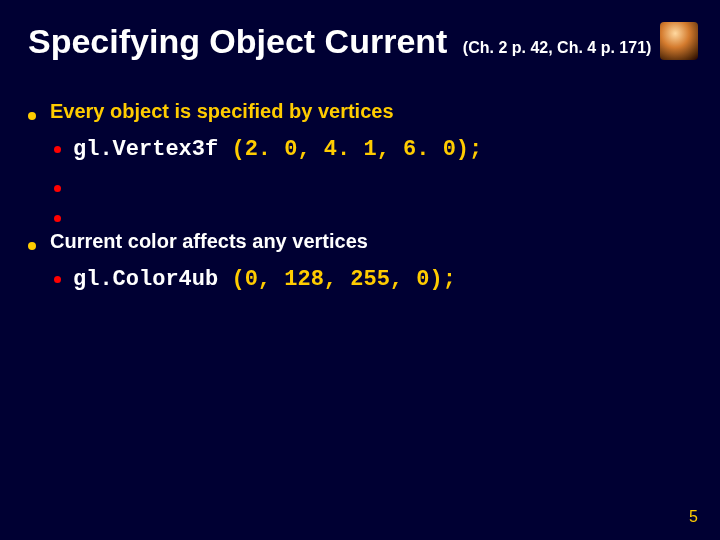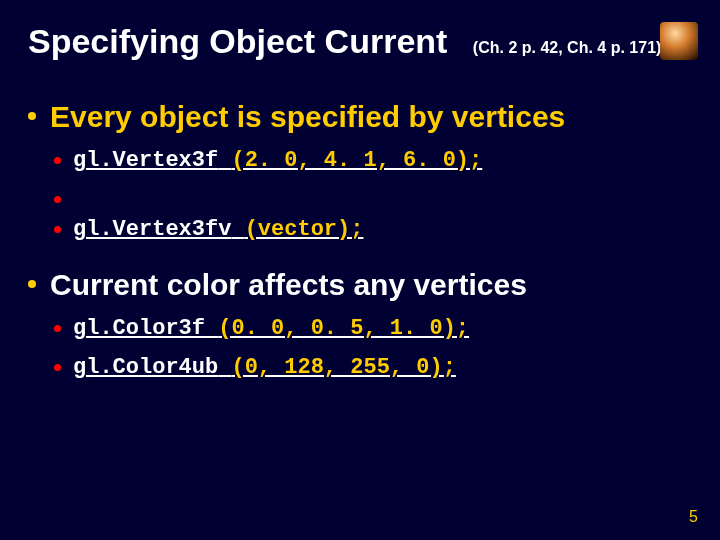--- a/index.html
+++ b/index.html
@@ -25,73 +25,72 @@
     left: 28px;
     top: 22px;
     font-size: 34px;
     font-weight: bold;
     color: #fff;
   }
   .title-sub {
     font-size: 16px;
     font-weight: bold;
     vertical-align: baseline;
-    margin-left: 16px;
+    margin-left: 6px;
   }
   .logo {
     position: absolute;
     right: 22px;
     top: 22px;
     width: 38px;
     height: 38px;
     border-radius: 4px;
     background: radial-gradient(circle at 40% 30%, #ffd9a0 0%, #d47b2e 40%, #5a2e0b 80%, #200000 100%);
   }
   .content {
     position: absolute;
     left: 28px;
     top: 100px;
     width: 660px;
   }
   .gold { color: #ffcc00; }
   .bullet-l1 {
     display: flex;
     align-items: flex-start;
-    font-size: 30px;
+    font-size: 20px;
     font-weight: bold;
     margin-top: 0;
   }
   .bullet-l1 .dot {
     width: 8px;
     height: 8px;
     border-radius: 50%;
     margin-top: 12px;
     margin-right: 14px;
     flex-shrink: 0;
   }
   .bullet-l2 {
     display: flex;
     align-items: flex-start;
     font-size: 22px;
     font-weight: bold;
     font-family: "Courier New", Courier, monospace;
     margin-left: 26px;
     margin-top: 14px;
-    text-decoration: underline;
   }
   .bullet-l2 .dot {
     width: 7px;
     height: 7px;
     border-radius: 50%;
     background: #ff0000;
     margin-top: 9px;
     margin-right: 12px;
     flex-shrink: 0;
   }
-  .sec2 { margin-top: 26px; }
+  .sec2 { margin-top: 8px; }
   .page-num {
     position: absolute;
     right: 22px;
     bottom: 14px;
     font-size: 16px;
     color: #ffcc00;
     font-family: Arial, sans-serif;
   }
   .fn { color: #fff; }
   .args { color: #ffcc00; }
@@ -120,38 +119,25 @@
         <span class="fn">gl.Vertex3f</span>
         <span> </span>
         <span class="args">(2. 0, 4. 1, 6. 0);</span>
       </span>
     </div>
     <div class="bullet-l2">
       <span class="dot"></span>
     </div>
     <div class="bullet-l2">
       <span class="dot"></span>
-      <span>
-        <span class="fn">gl.Vertex3fv</span>
-        <span> </span>
-        <span class="args">(vector);</span>
-      </span>
     </div>
 
     <div class="bullet-l1 sec2">
       <span class="dot" style="background:#ffcc00"></span>
       <span style="color:#fff">Current color affects any vertices</span>
-    </div>
-    <div class="bullet-l2">
-      <span class="dot"></span>
-      <span>
-        <span class="fn">gl.Color3f</span>
-        <span> </span>
-        <span class="args">(0. 0, 0. 5, 1. 0);</span>
-      </span>
     </div>
     <div class="bullet-l2">
       <span class="dot"></span>
       <span>
         <span class="fn">gl.Color4ub</span>
         <span> </span>
         <span class="args">(0, 128, 255, 0);</span>
       </span>
     </div>
 

